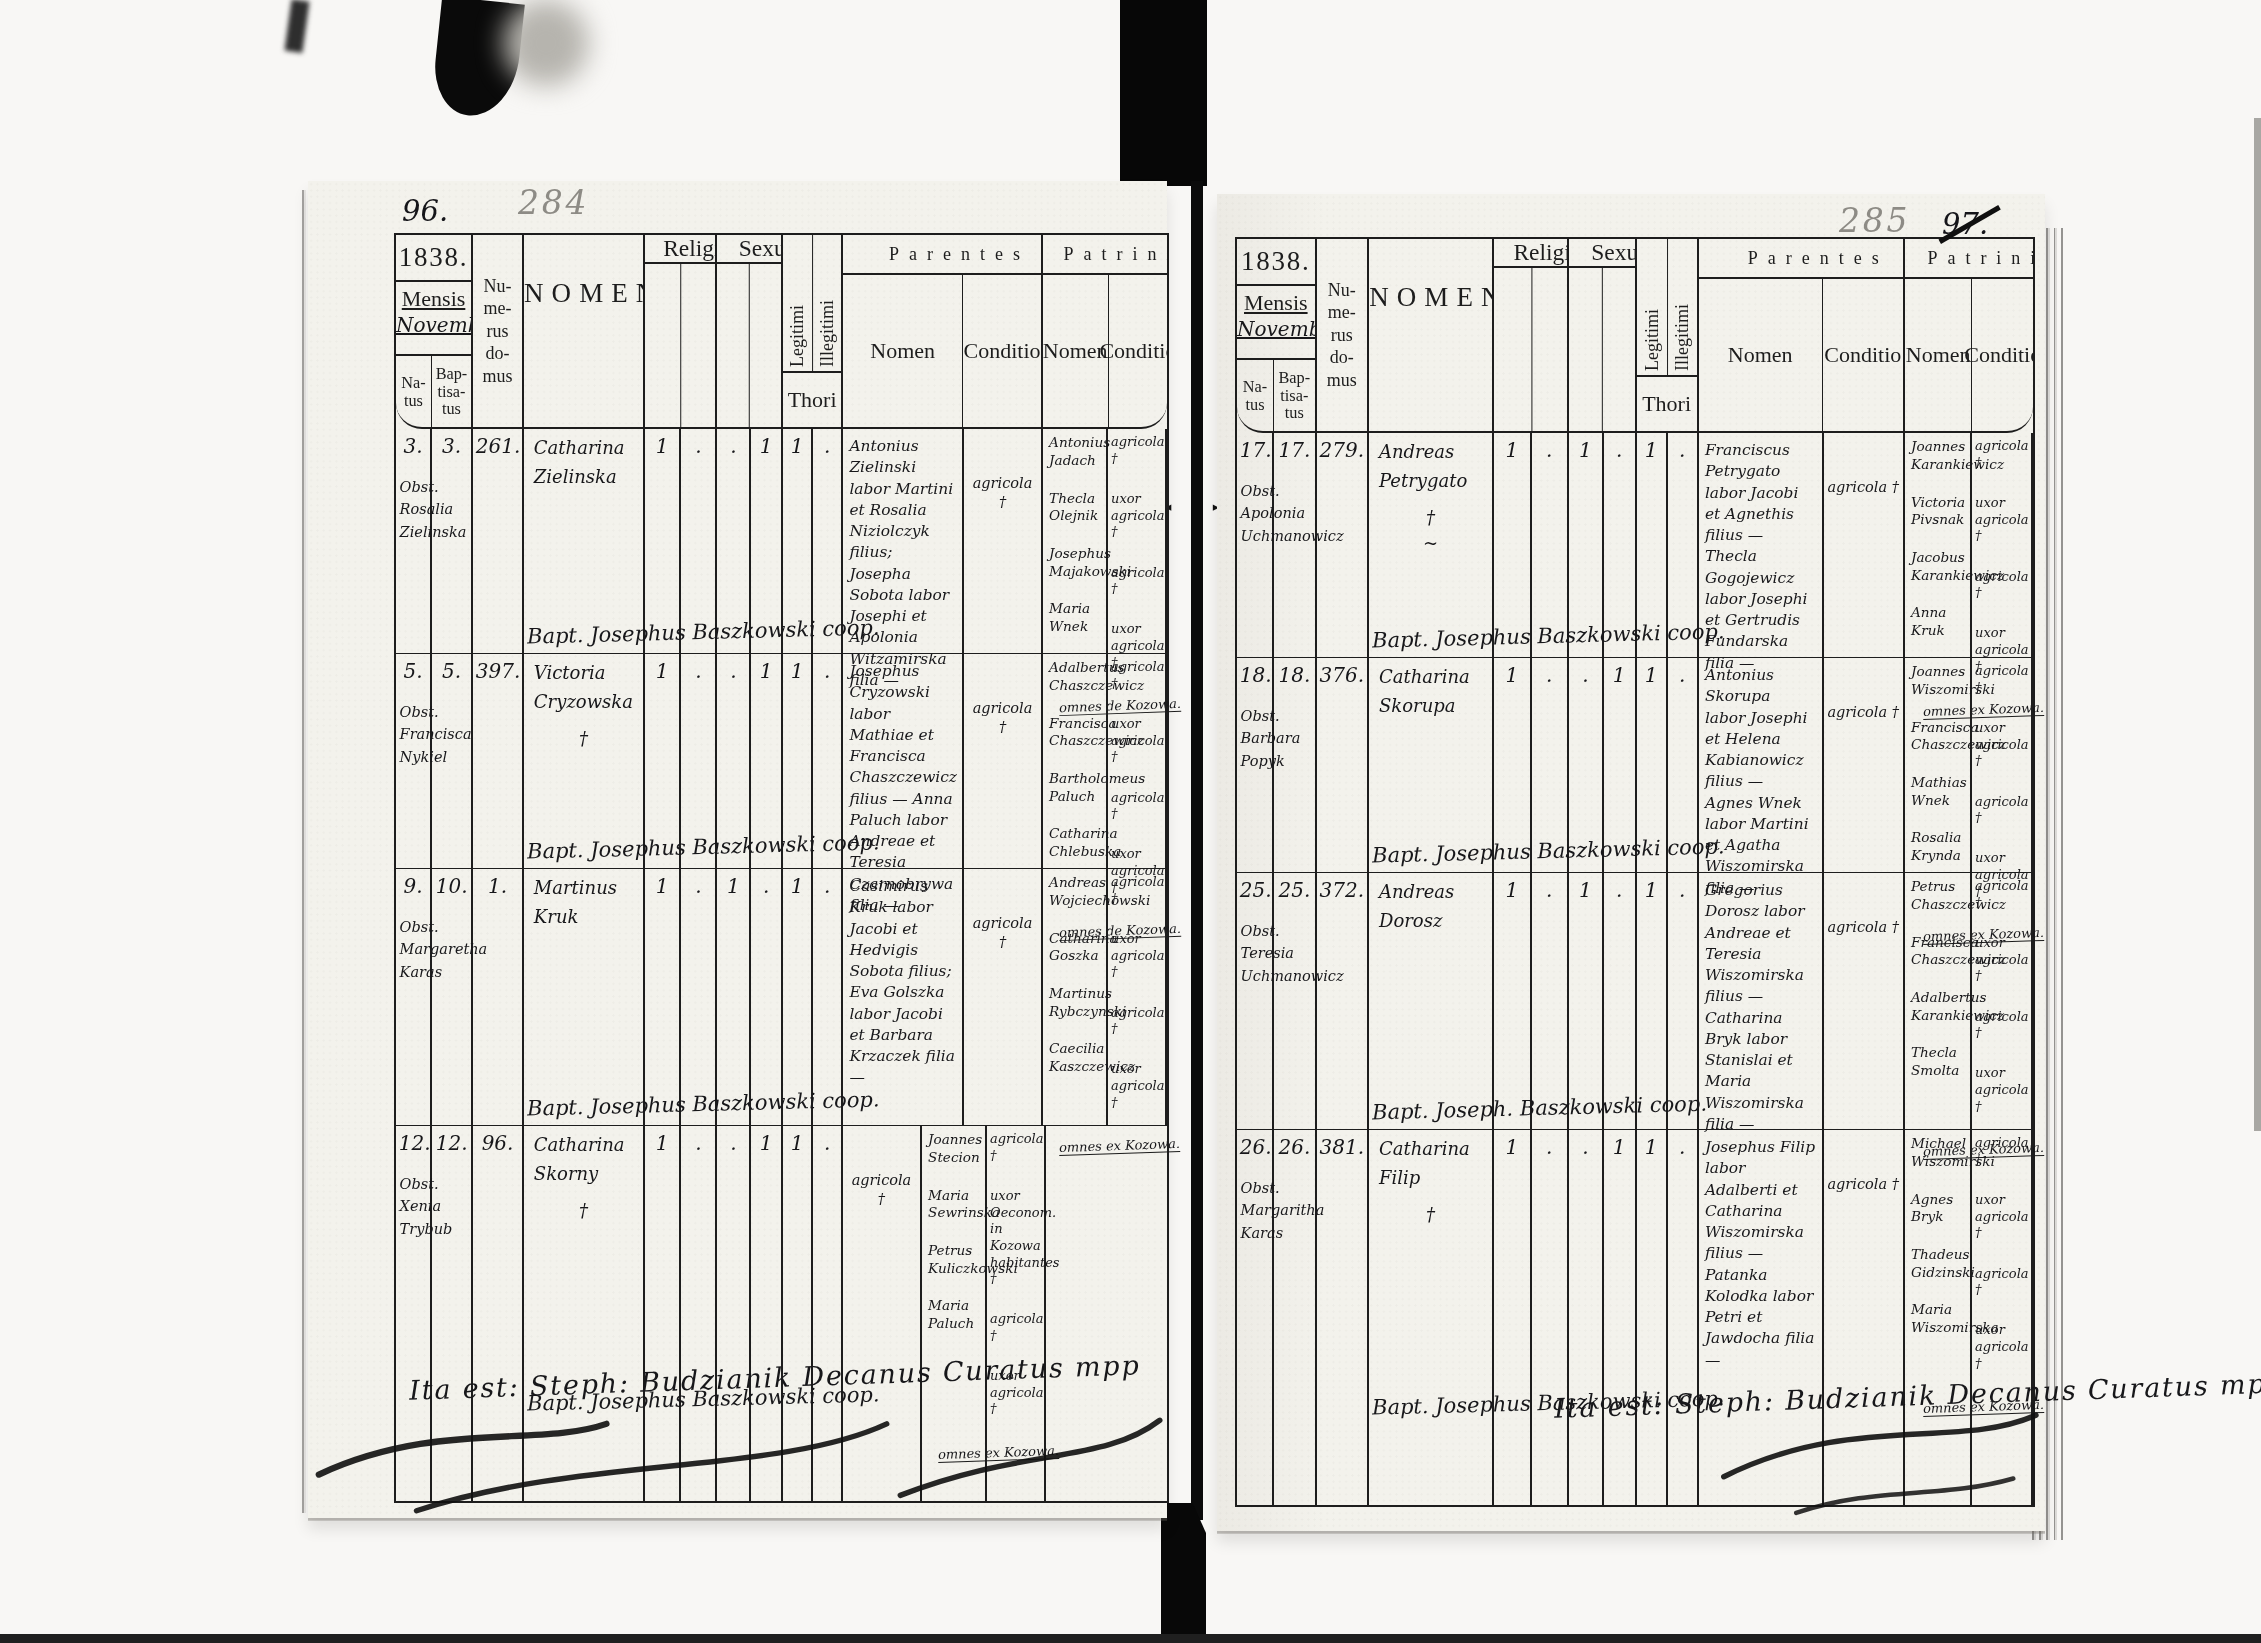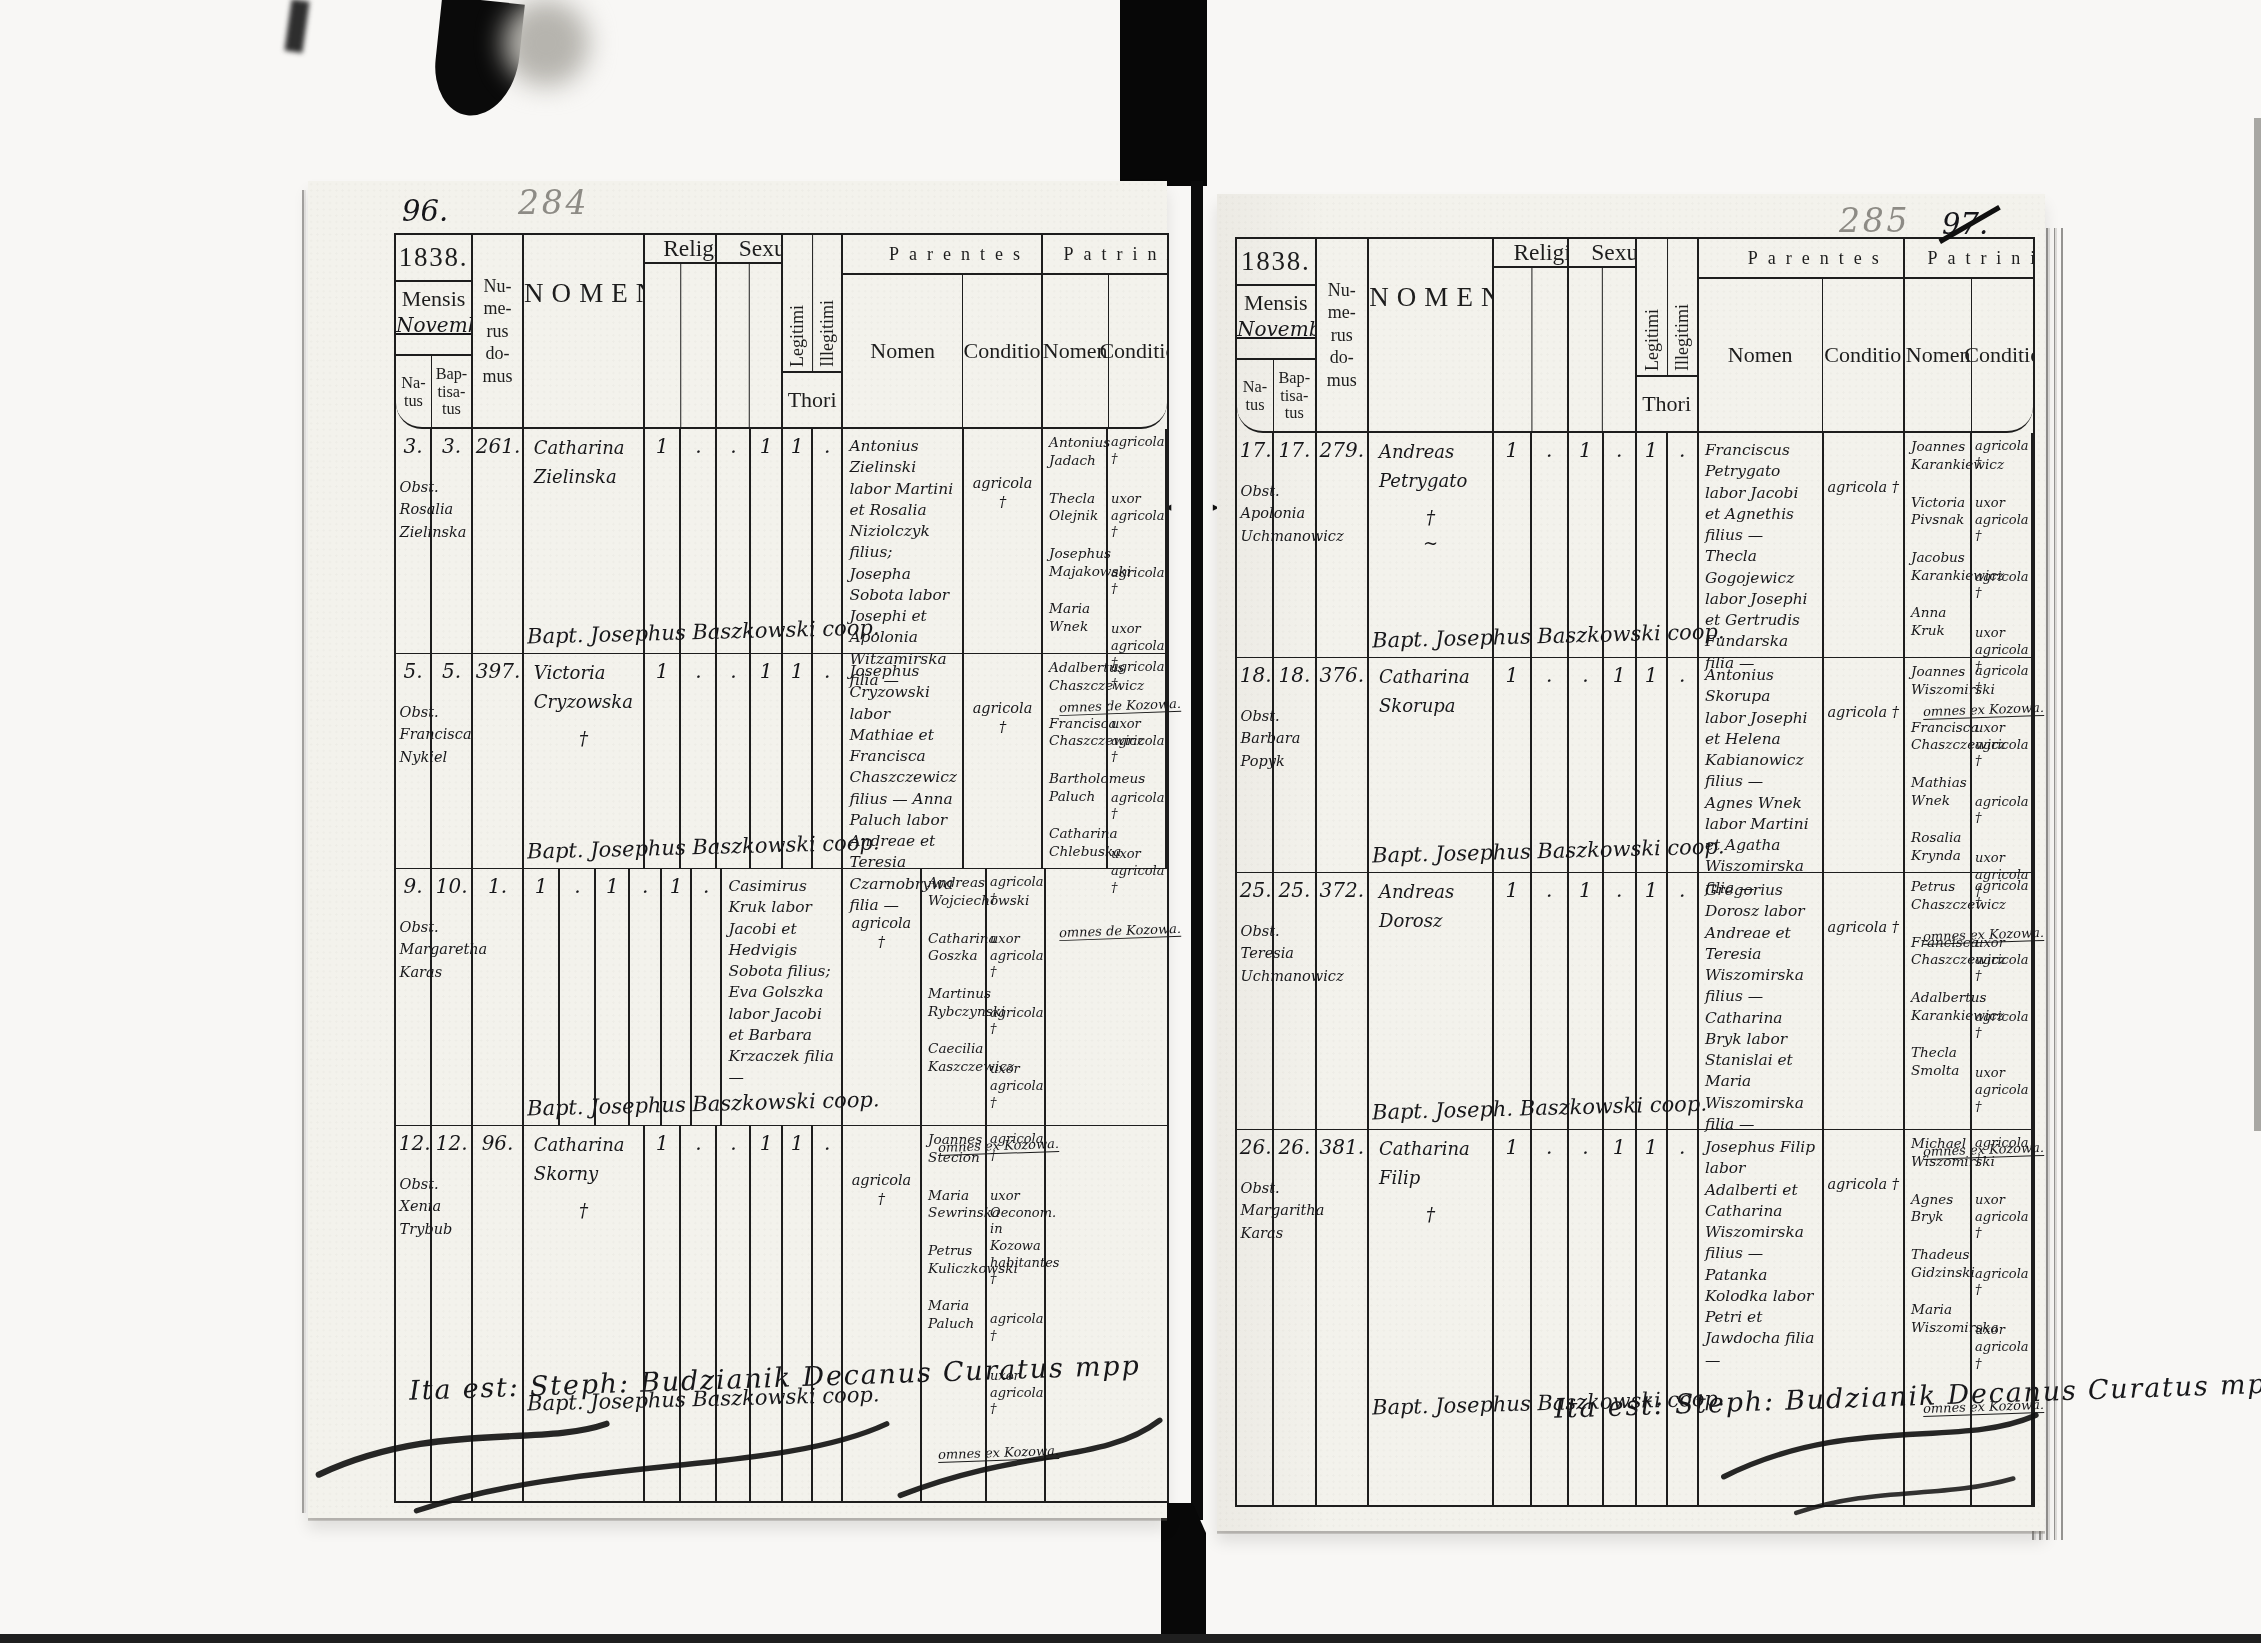--- a/index.html
+++ b/index.html
@@ -39,21 +39,21 @@
   .grid{position:absolute;border:2.7px double #1d1d1d;background:transparent;}
   .page.left .grid{left:86px;top:52px;width:771px;height:1266px;}
   .page.right .grid{left:18px;top:43px;width:796px;height:1266px;}
   .thead{display:flex;height:192px;border-bottom:2.7px double #1d1d1d;border-radius:26px;}
   .hcol{box-sizing:border-box;border-right:2.7px double #1d1d1d;display:flex;flex-direction:column;overflow:hidden;}
   .hcol:last-child{border-right:none;}
   .hm{width:10%;}.hnum{width:6.6%;}.hnomen{width:15.7%;}.hrel{width:9.4%;}
   .hsex{width:8.5%;}.hleg{width:7.8%;}.hpar{width:25.9%;}.hpat{width:16.1%;}
   .hyear{height:45px;display:flex;align-items:center;justify-content:center;font-size:27px;border-bottom:2.7px double #1d1d1d;letter-spacing:1.8px;}
   .hmensis{height:72px;border-bottom:2.7px double #1d1d1d;text-align:center;}
-  .hmensis-p{font-size:22px;margin-top:3.6px;}
+  .hmensis-p{font-size:22px;margin-top:3.6px;text-decoration:underline;}
   .hmensis-hw{font-size:20px;margin-top:1.8px;text-decoration:underline;}
   .hsplit{flex:1;display:flex;}
   .hnat,.hbap{width:47%;display:flex;align-items:center;justify-content:center;font-size:16.3px;line-height:1.1;white-space:pre-line;text-align:center;}
   .hbap{width:53%;border-left:1.8px solid #1d1d1d;}
   .hnum-t{flex:1;display:flex;align-items:center;justify-content:center;font-size:18px;line-height:1.25;white-space:pre-line;text-align:center;}
   .hnomen-t{margin-top:43px;text-align:center;font-size:27px;letter-spacing:8.1px;}
   .htop{height:38px;display:flex;align-items:center;justify-content:center;font-size:23.5px;border-bottom:2.7px double #1d1d1d;padding-left:35px;}
   .htop.sp{letter-spacing:10px;font-size:18px;}
   .hvpair{flex:1;display:flex;}
   .vt{width:50%;height:100%;writing-mode:vertical-rl;transform:rotate(180deg);font-size:20px;display:flex;align-items:center;box-sizing:border-box;padding:3.6px 0;}
@@ -307,20 +307,25 @@
         <span class="hw obst">Obst.
 Margaretha
 Karas</span>
       </div>
       <div class="c w2">
         <span class="hw num">10.</span>
       </div>
       <div class="c w3">
         <span class="hw num">1.</span>
       </div>
+      <div class="c w4">
+        <span class="hw name">Martinus
+Kruk</span>
+        <span class="hw mark"></span>
+      </div>
       <div class="c w5 tickc">
         <span class="hw tick">1</span>
       </div>
       <div class="c w6 tickc">
         <span class="hw tick">.</span>
       </div>
       <div class="c w7 tickc">
         <span class="hw tick">1</span>
       </div>
       <div class="c w8 tickc">

